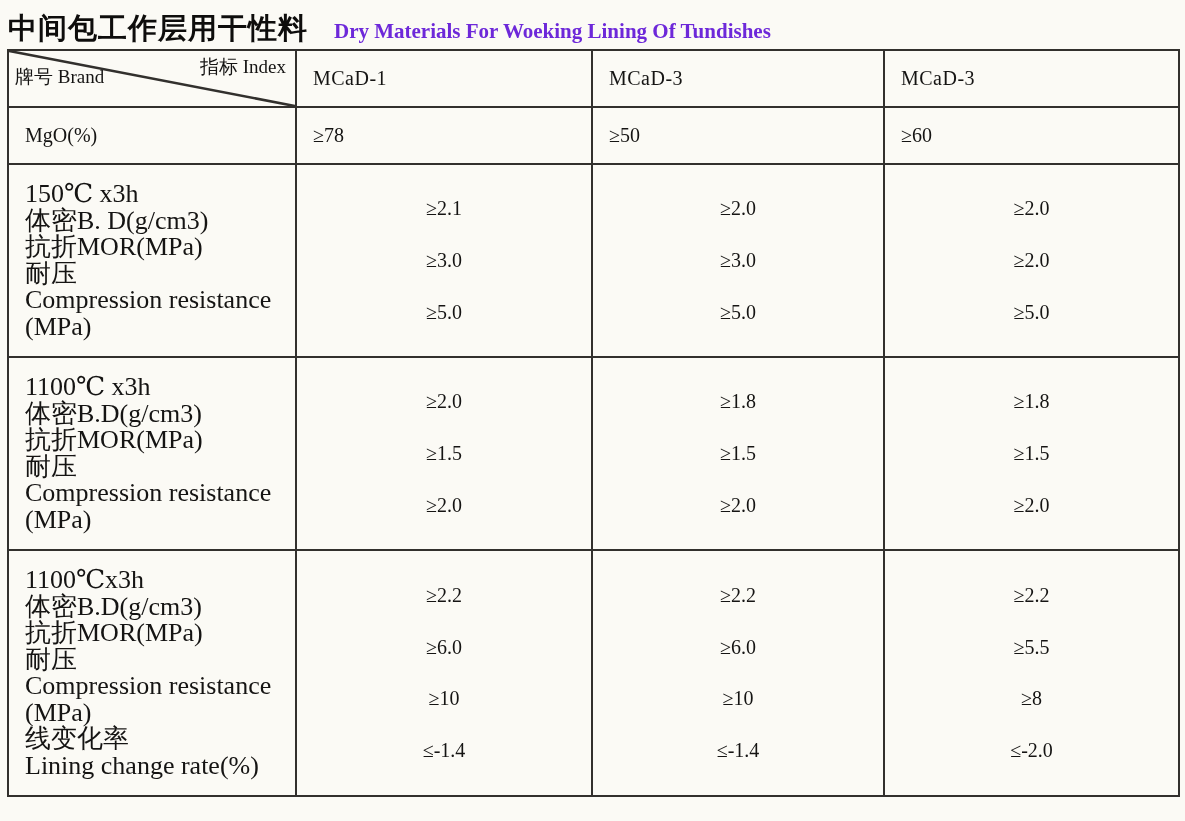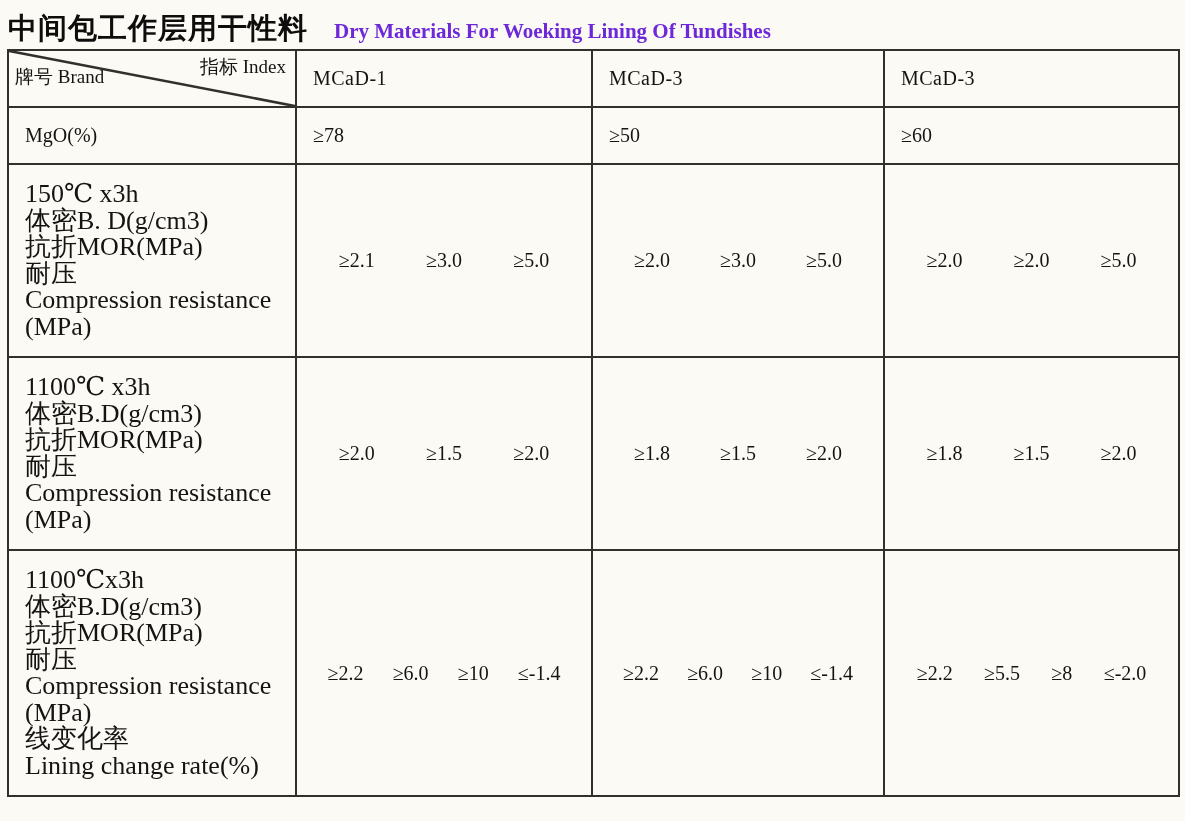--- a/index.html
+++ b/index.html
@@ -76,21 +76,21 @@
     bottom: 16px; left: 6px;
     font-size: 19px;
   }
   .stack div {
     line-height: 26.5px;
     font-size: 26px;
     white-space: nowrap;
   }
   .vals {
     display: flex;
-    flex-direction: row;
+    flex-direction: column;
     justify-content: space-around;
     align-items: center;
   }
   .vals.h158 { height: 156px; }
   .vals.h208 { height: 206px; }
   .val { font-size: 20px; border-radius: 9px; }
   .colhead { font-size: 20px; letter-spacing: 0.5px; }
 </style>
 </head>
 <body>

